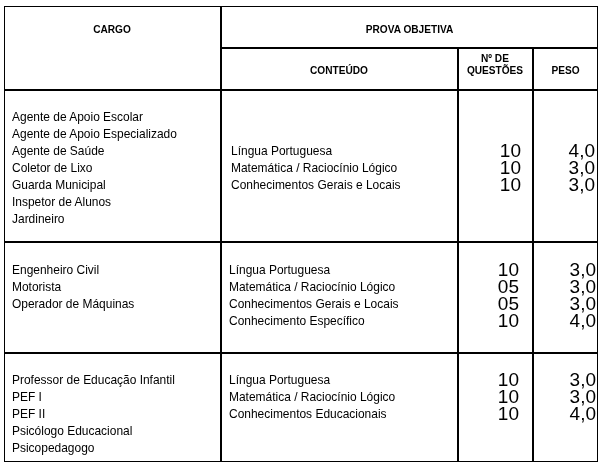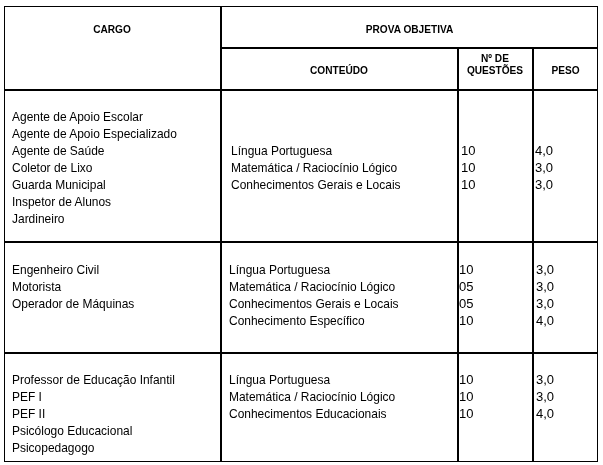--- a/index.html
+++ b/index.html
@@ -6,21 +6,21 @@
   body { width: 603px; height: 465px; position: relative; overflow: hidden;
          font-family: "Liberation Sans", sans-serif; color: #000; }
   .tbl { position: absolute; left: 4px; top: 6px; width: 594px; height: 456px;
          border: 1.5px solid #000; box-sizing: border-box; }
   .vl { position: absolute; width: 1.5px; background: #000; }
   .hl { position: absolute; height: 1.5px; background: #000; }
   .hdr { position: absolute; font-weight: bold; font-size: 11px; text-align: center;
          line-height: 12px; transform: scaleX(0.92); }
   .txt { position: absolute; font-size: 13px; line-height: 17px; white-space: nowrap;
          transform-origin: left top; transform: scaleX(0.92); }
-  .num { position: absolute; font-size: 13px; line-height: 17px; text-align: left;
+  .num { position: absolute; font-size: 19px; line-height: 17px; text-align: right;
          width: 60px; }
   .line { display: block; }
 </style>
 </head>
 <body>
 
 <div class="tbl"></div>
 
 <div class="vl" style="left:220px; top:6px; height:456px;"></div>
 <div class="vl" style="left:457px; top:48px; height:414px;"></div>

